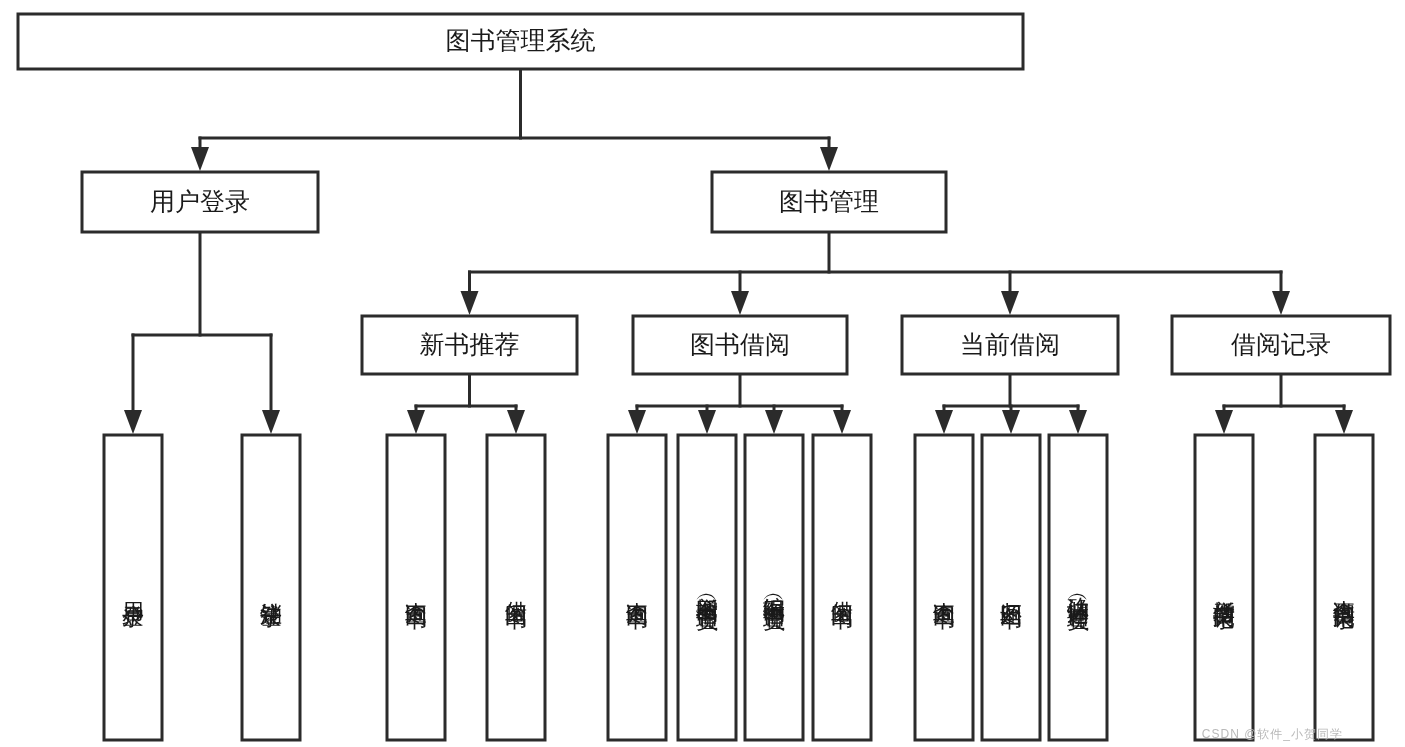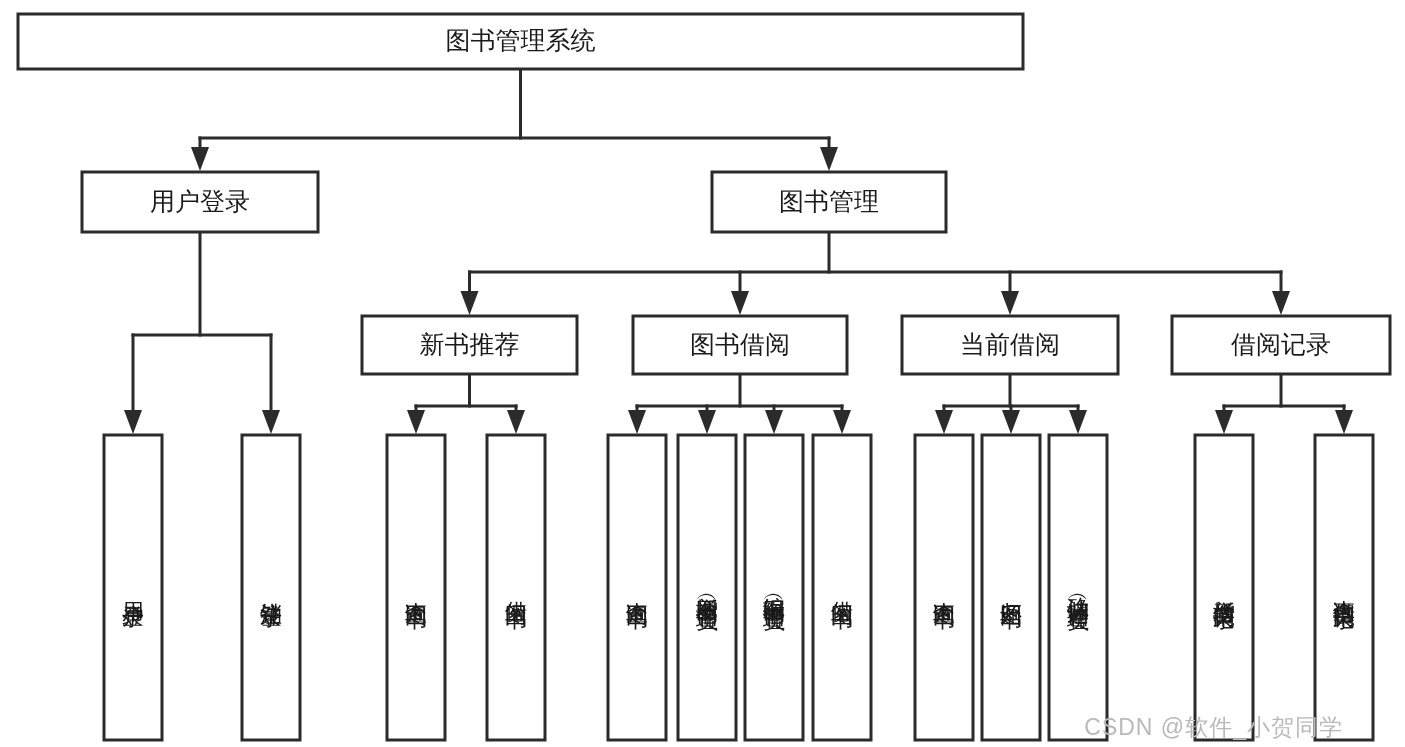--- a/index.html
+++ b/index.html
@@ -26,21 +26,21 @@
     font-family:"Liberation Sans","DejaVu Sans",sans-serif;
     font-size:22px;color:#1a1a1a;
     letter-spacing:2px;
     line-height:1;
     pointer-events:none;
     white-space:nowrap;
   }
   .watermark{
     position:absolute;right:6px;bottom:4px;
     font-family:"Liberation Sans","DejaVu Sans",sans-serif;
-    font-size:23px;color:#b9b9b9;letter-spacing:1px;
+    font-size:12px;color:#b9b9b9;letter-spacing:1px;
     user-select:none;
   }
 </style>
 </head>
 <body>
 
 <div id="stage">
 
   <svg id="diagram" viewBox="0 0 1405 747" xmlns="http://www.w3.org/2000/svg">
 

